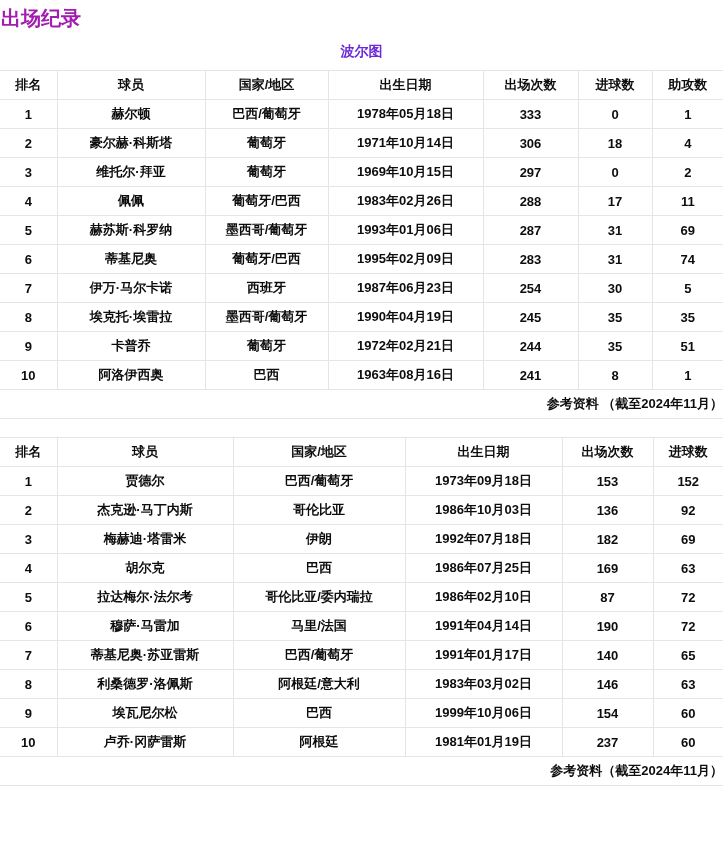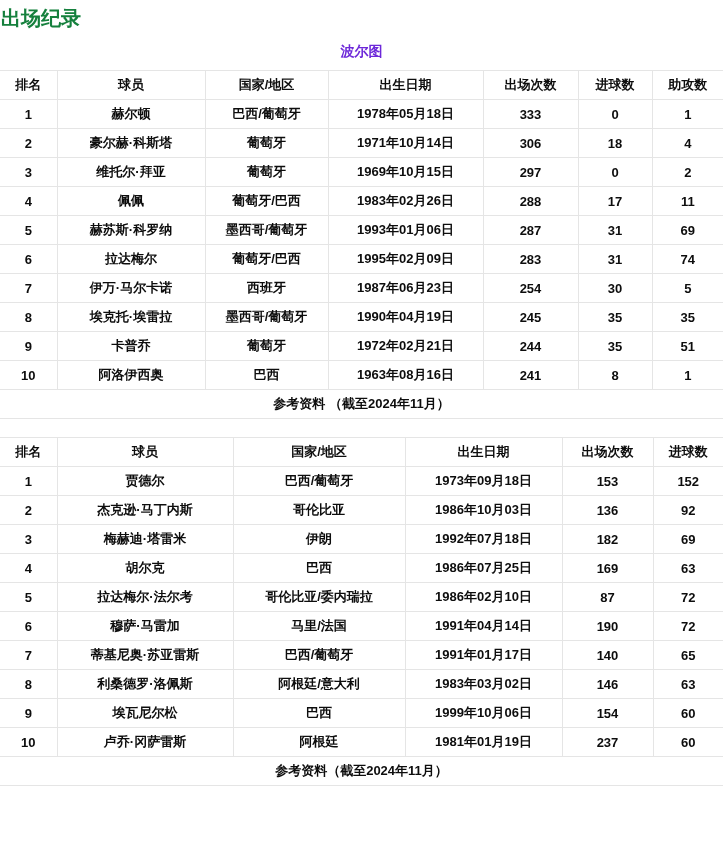--- a/index.html
+++ b/index.html
@@ -5,42 +5,42 @@
   html, body { margin: 0; padding: 0; background: #ffffff; }
   body {
     width: 723px; height: 864px; overflow: hidden;
     font-family: "Liberation Sans", sans-serif;
     color: #0d0d0d;
     -webkit-font-smoothing: antialiased;
   }
   .page { padding-top: 6px; }
   .section-title {
     font-size: 20px; font-weight: bold; line-height: 24px;
-    margin: 0 0 0 1px; color: #15803d;
+    margin: 0 0 0 1px; color: #a21caf;
   }
   .table-caption {
     margin-top: 13px; margin-bottom: 9px;
     text-align: center; font-size: 14px; font-weight: bold; color: #6d28d9;
   }
   .sec2 { margin-top: 18px; }
   .sec2 table { margin-top: 8px; }
   table {
     width: 723px; table-layout: fixed; border-collapse: collapse;
   }
   th, td {
     border: 1px solid #e5e5e5;
     height: 28px; padding: 0;
     text-align: center; vertical-align: middle;
     font-size: 13px; font-weight: bold; color: #0d0d0d;
     overflow: hidden; white-space: nowrap;
   }
   th:first-child, td:first-child { border-left: none; }
   th:last-child, td:last-child { border-right: none; }
   tfoot td {
-    text-align: center; 
+    text-align: right; 
     border-left: none; border-right: none; margin-top: 44px;
   }
   
   .t1 .c0 { width: 57px; }  .t1 .c1 { width: 148px; }
   .t1 .c2 { width: 123px; } .t1 .c3 { width: 155px; }
   .t1 .c4 { width: 95px; }  .t1 .c5 { width: 74px; }
   .t1 .c6 { width: 71px; }
   
   .t2 .c0 { width: 57px; }  .t2 .c1 { width: 176px; }
   .t2 .c2 { width: 172px; } .t2 .c3 { width: 157px; }
@@ -116,21 +116,21 @@
             <td>5</td>
             <td>赫苏斯·科罗纳</td>
             <td>墨西哥/葡萄牙</td>
             <td>1993年01月06日</td>
             <td>287</td>
             <td>31</td>
             <td>69</td>
           </tr>
           <tr>
             <td>6</td>
-            <td>拉达梅尔</td>
+            <td>蒂基尼奥</td>
             <td>葡萄牙/巴西</td>
             <td>1995年02月09日</td>
             <td>283</td>
             <td>31</td>
             <td>74</td>
           </tr>
           <tr>
             <td>7</td>
             <td>伊万·马尔卡诺</td>
             <td>西班牙</td>

